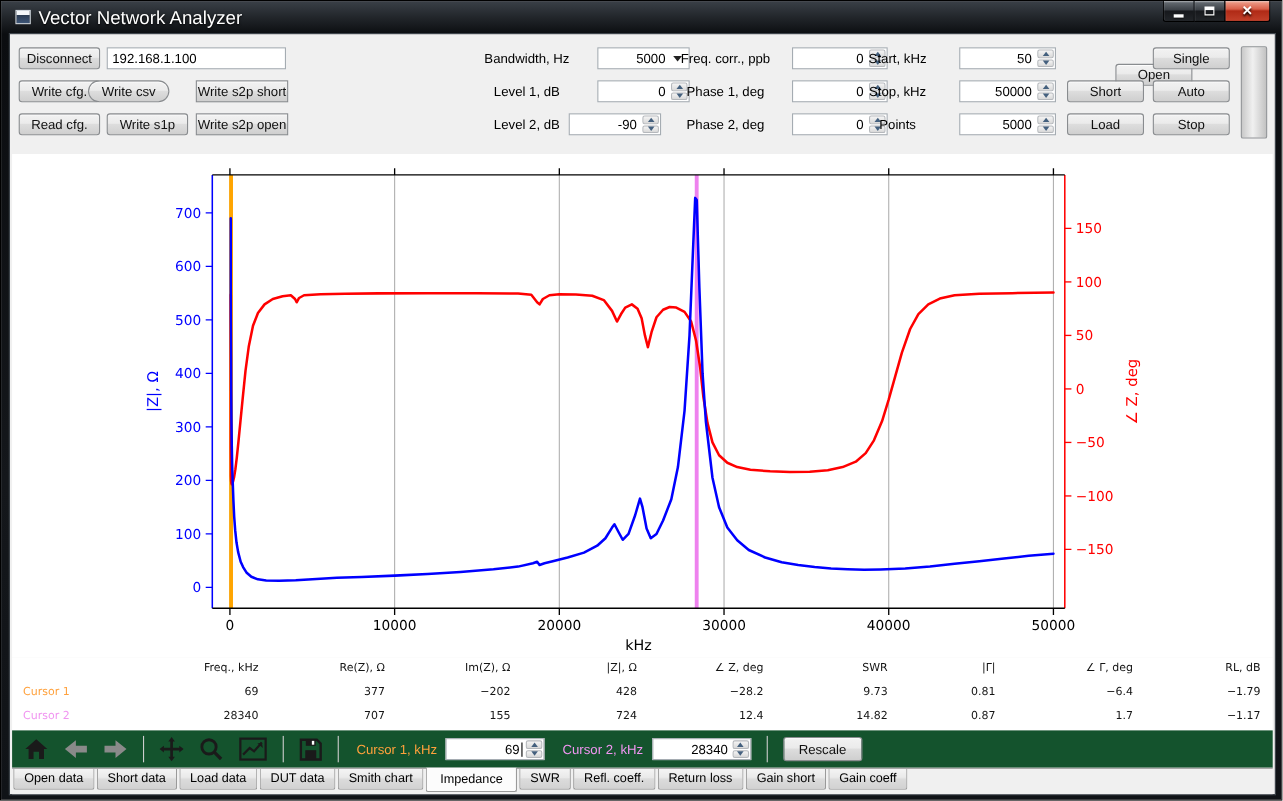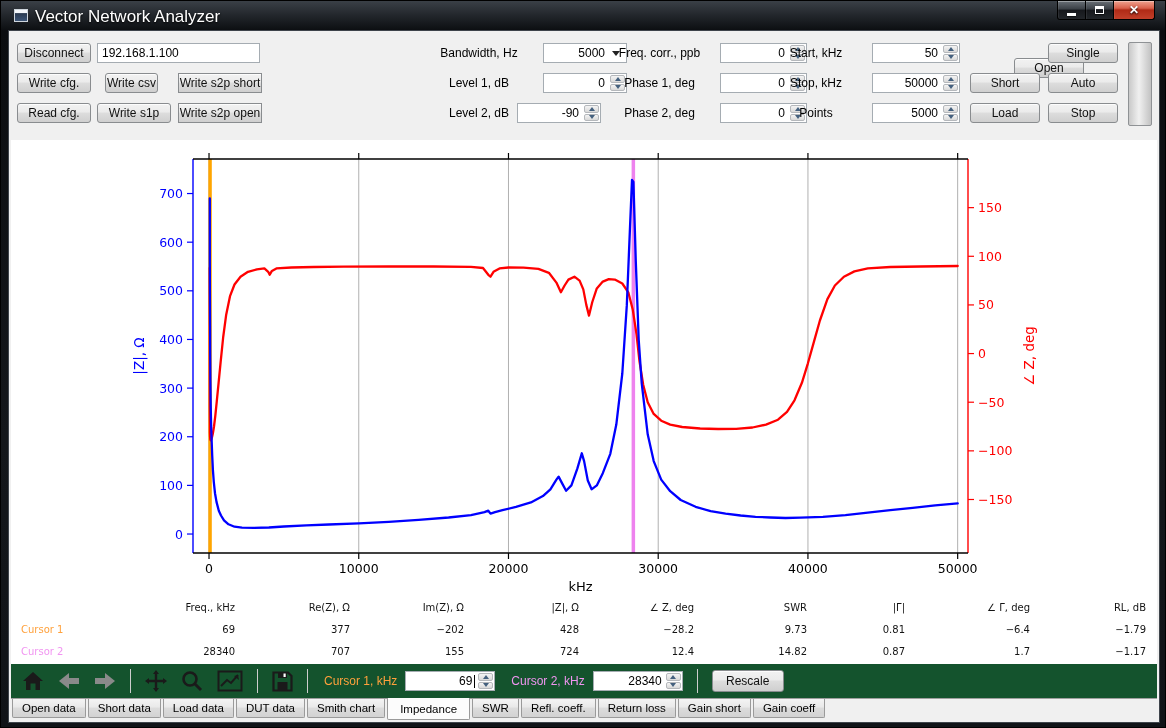--- a/index.html
+++ b/index.html
@@ -109,21 +109,21 @@
     </div>
   </div>
 
   <div class="client">
 
     <div class="btn" style="left:8px;top:12px;width:74px;">Disconnect</div>
     <div class="field left-align" style="left:88px;top:12px;width:163px;">
       <span class="val">192.168.1.100</span>
     </div>
     <div class="btn" style="left:8px;top:42px;width:74px;">Write cfg.</div>
-    <div class="btn" style="left:96px;top:42px;width:53px;">Write csv</div>
+    <div class="btn" style="left:71px;top:42px;width:74px;border-radius:10px;">Write csv</div>
     <div class="btn" style="left:169px;top:42px;width:84px;border-radius:0;">Write s2p short</div>
     <div class="btn" style="left:8px;top:72px;width:74px;">Read cfg.</div>
     <div class="btn" style="left:88px;top:72px;width:74px;">Write s1p</div>
     <div class="btn" style="left:169px;top:72px;width:84px;border-radius:0;">Write s2p open</div>
 
     <div class="lbl" style="left:415px;top:15px;width:110px;">Bandwidth, Hz</div>
     <div class="field" style="left:534px;top:12px;width:84px;">
       <span class="val">5000</span>
       <span class="combo-arrow"></span>
     </div>

